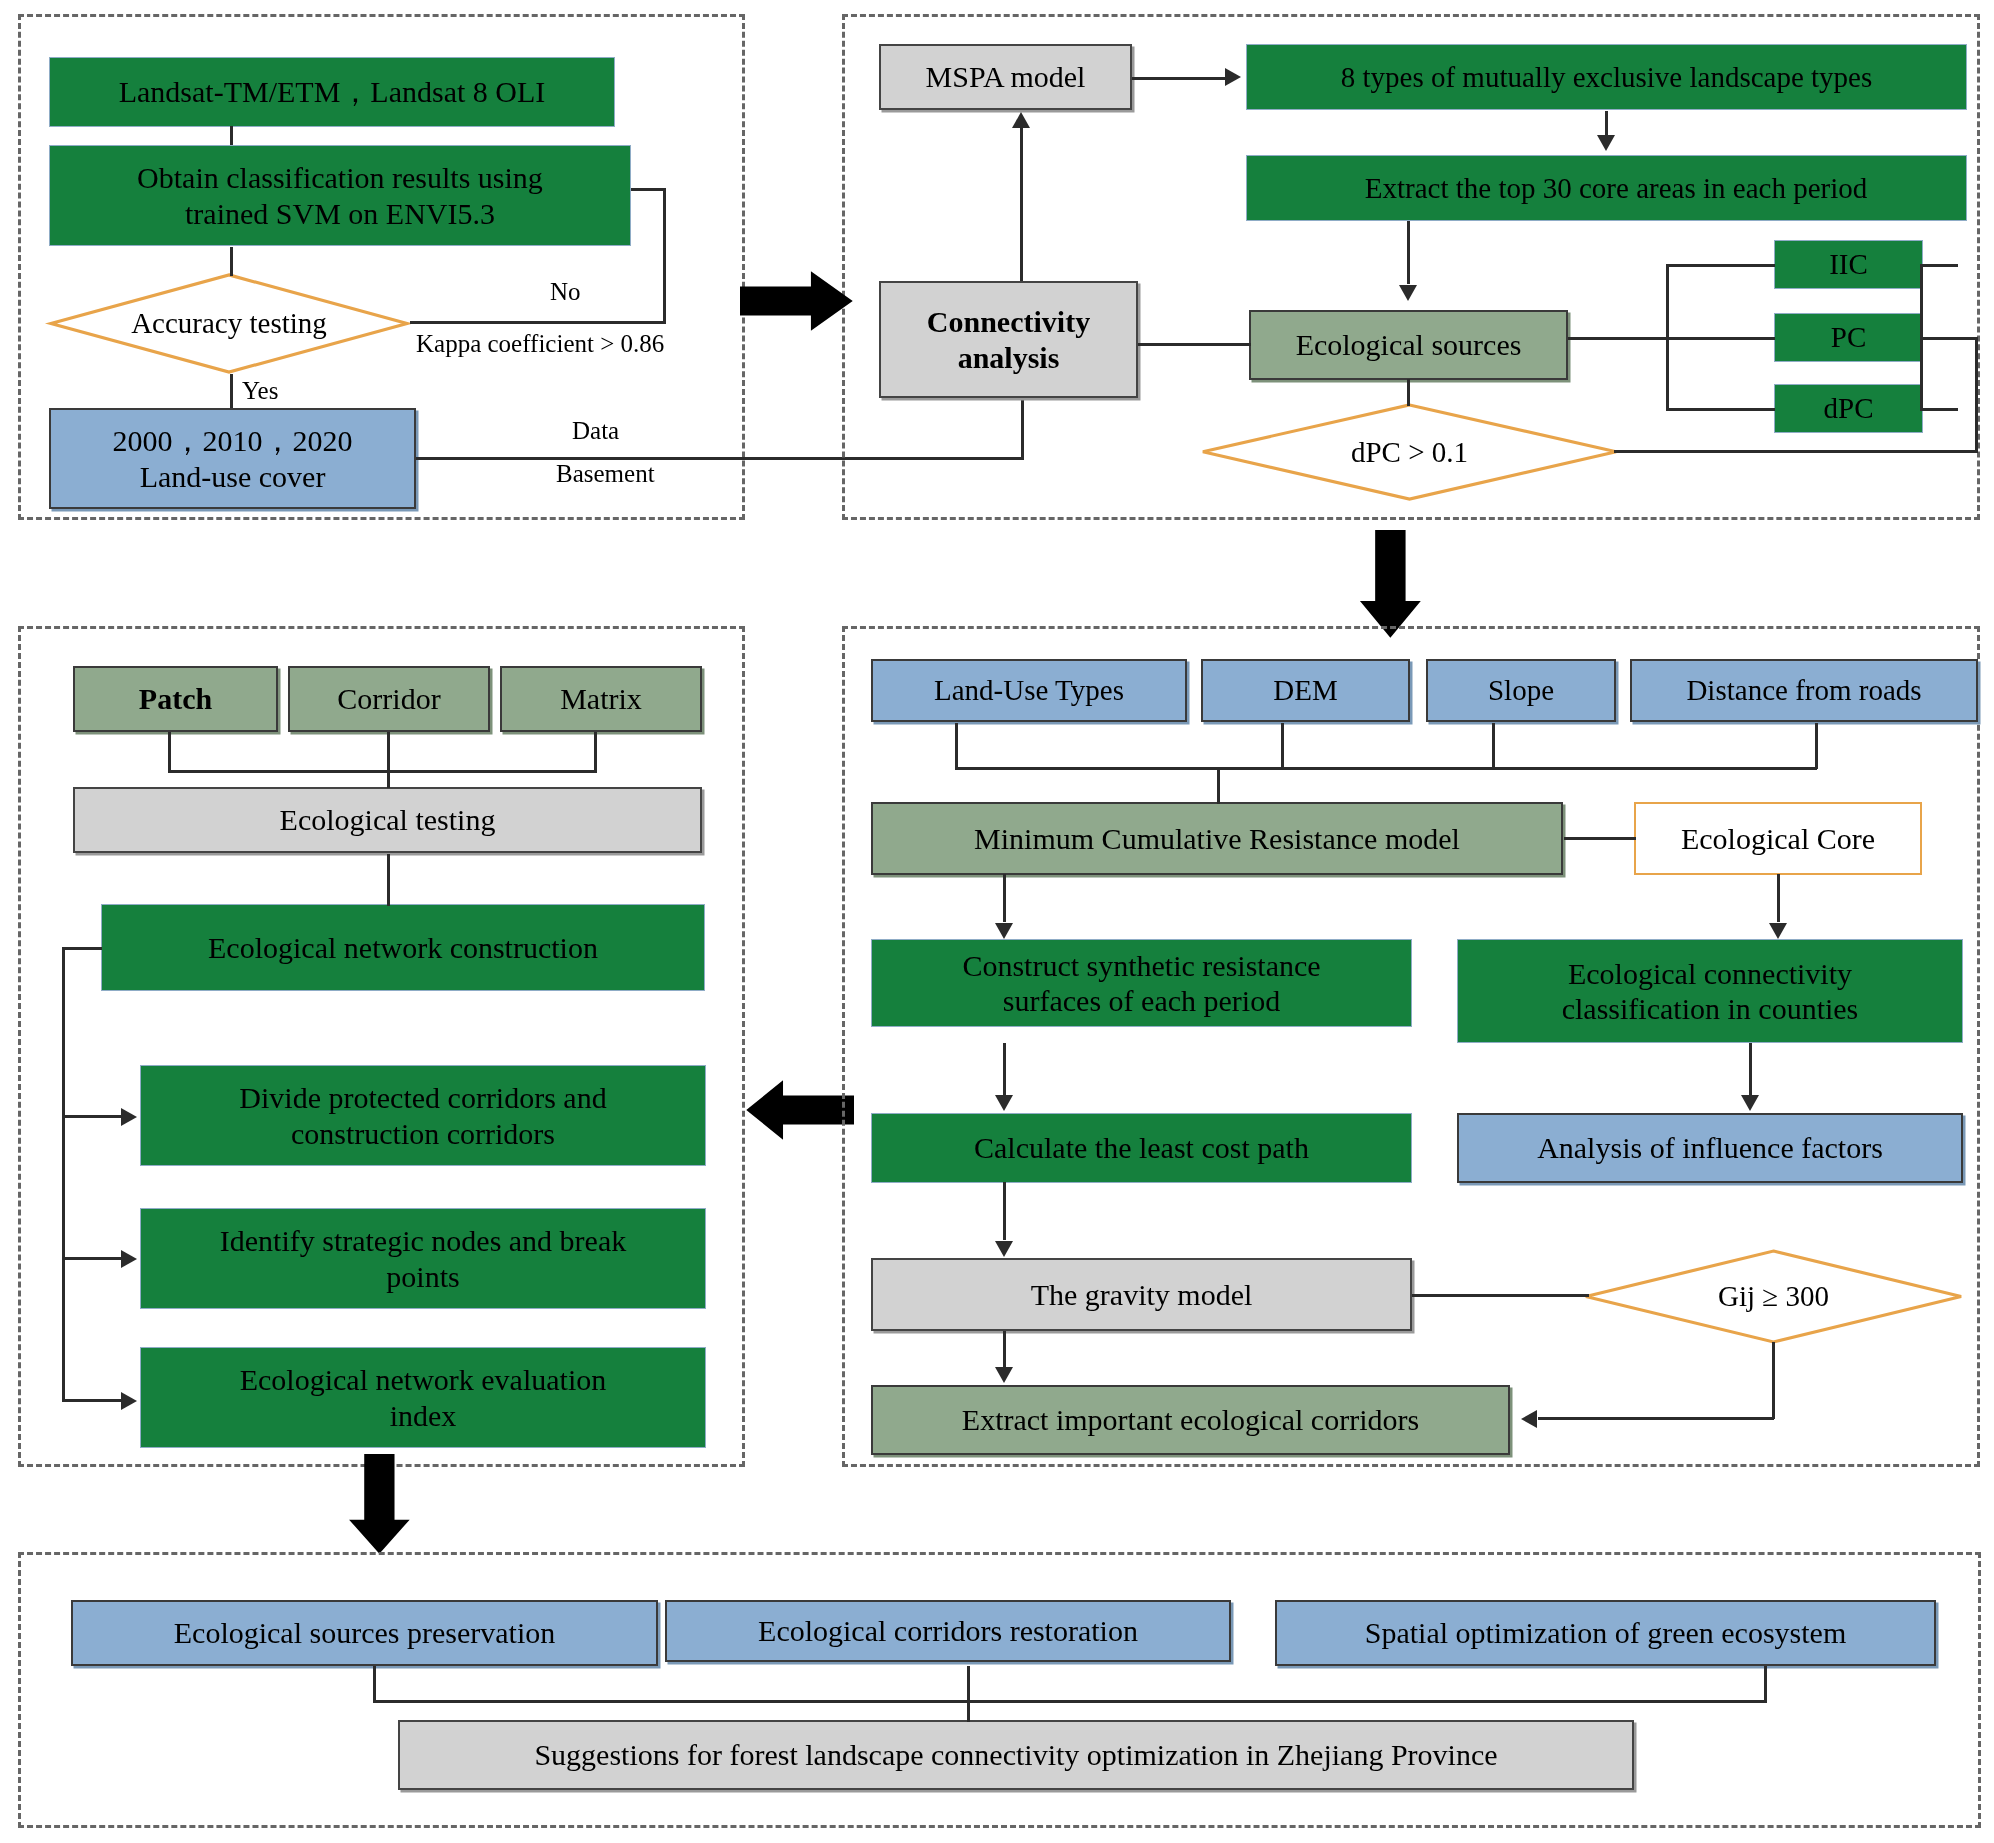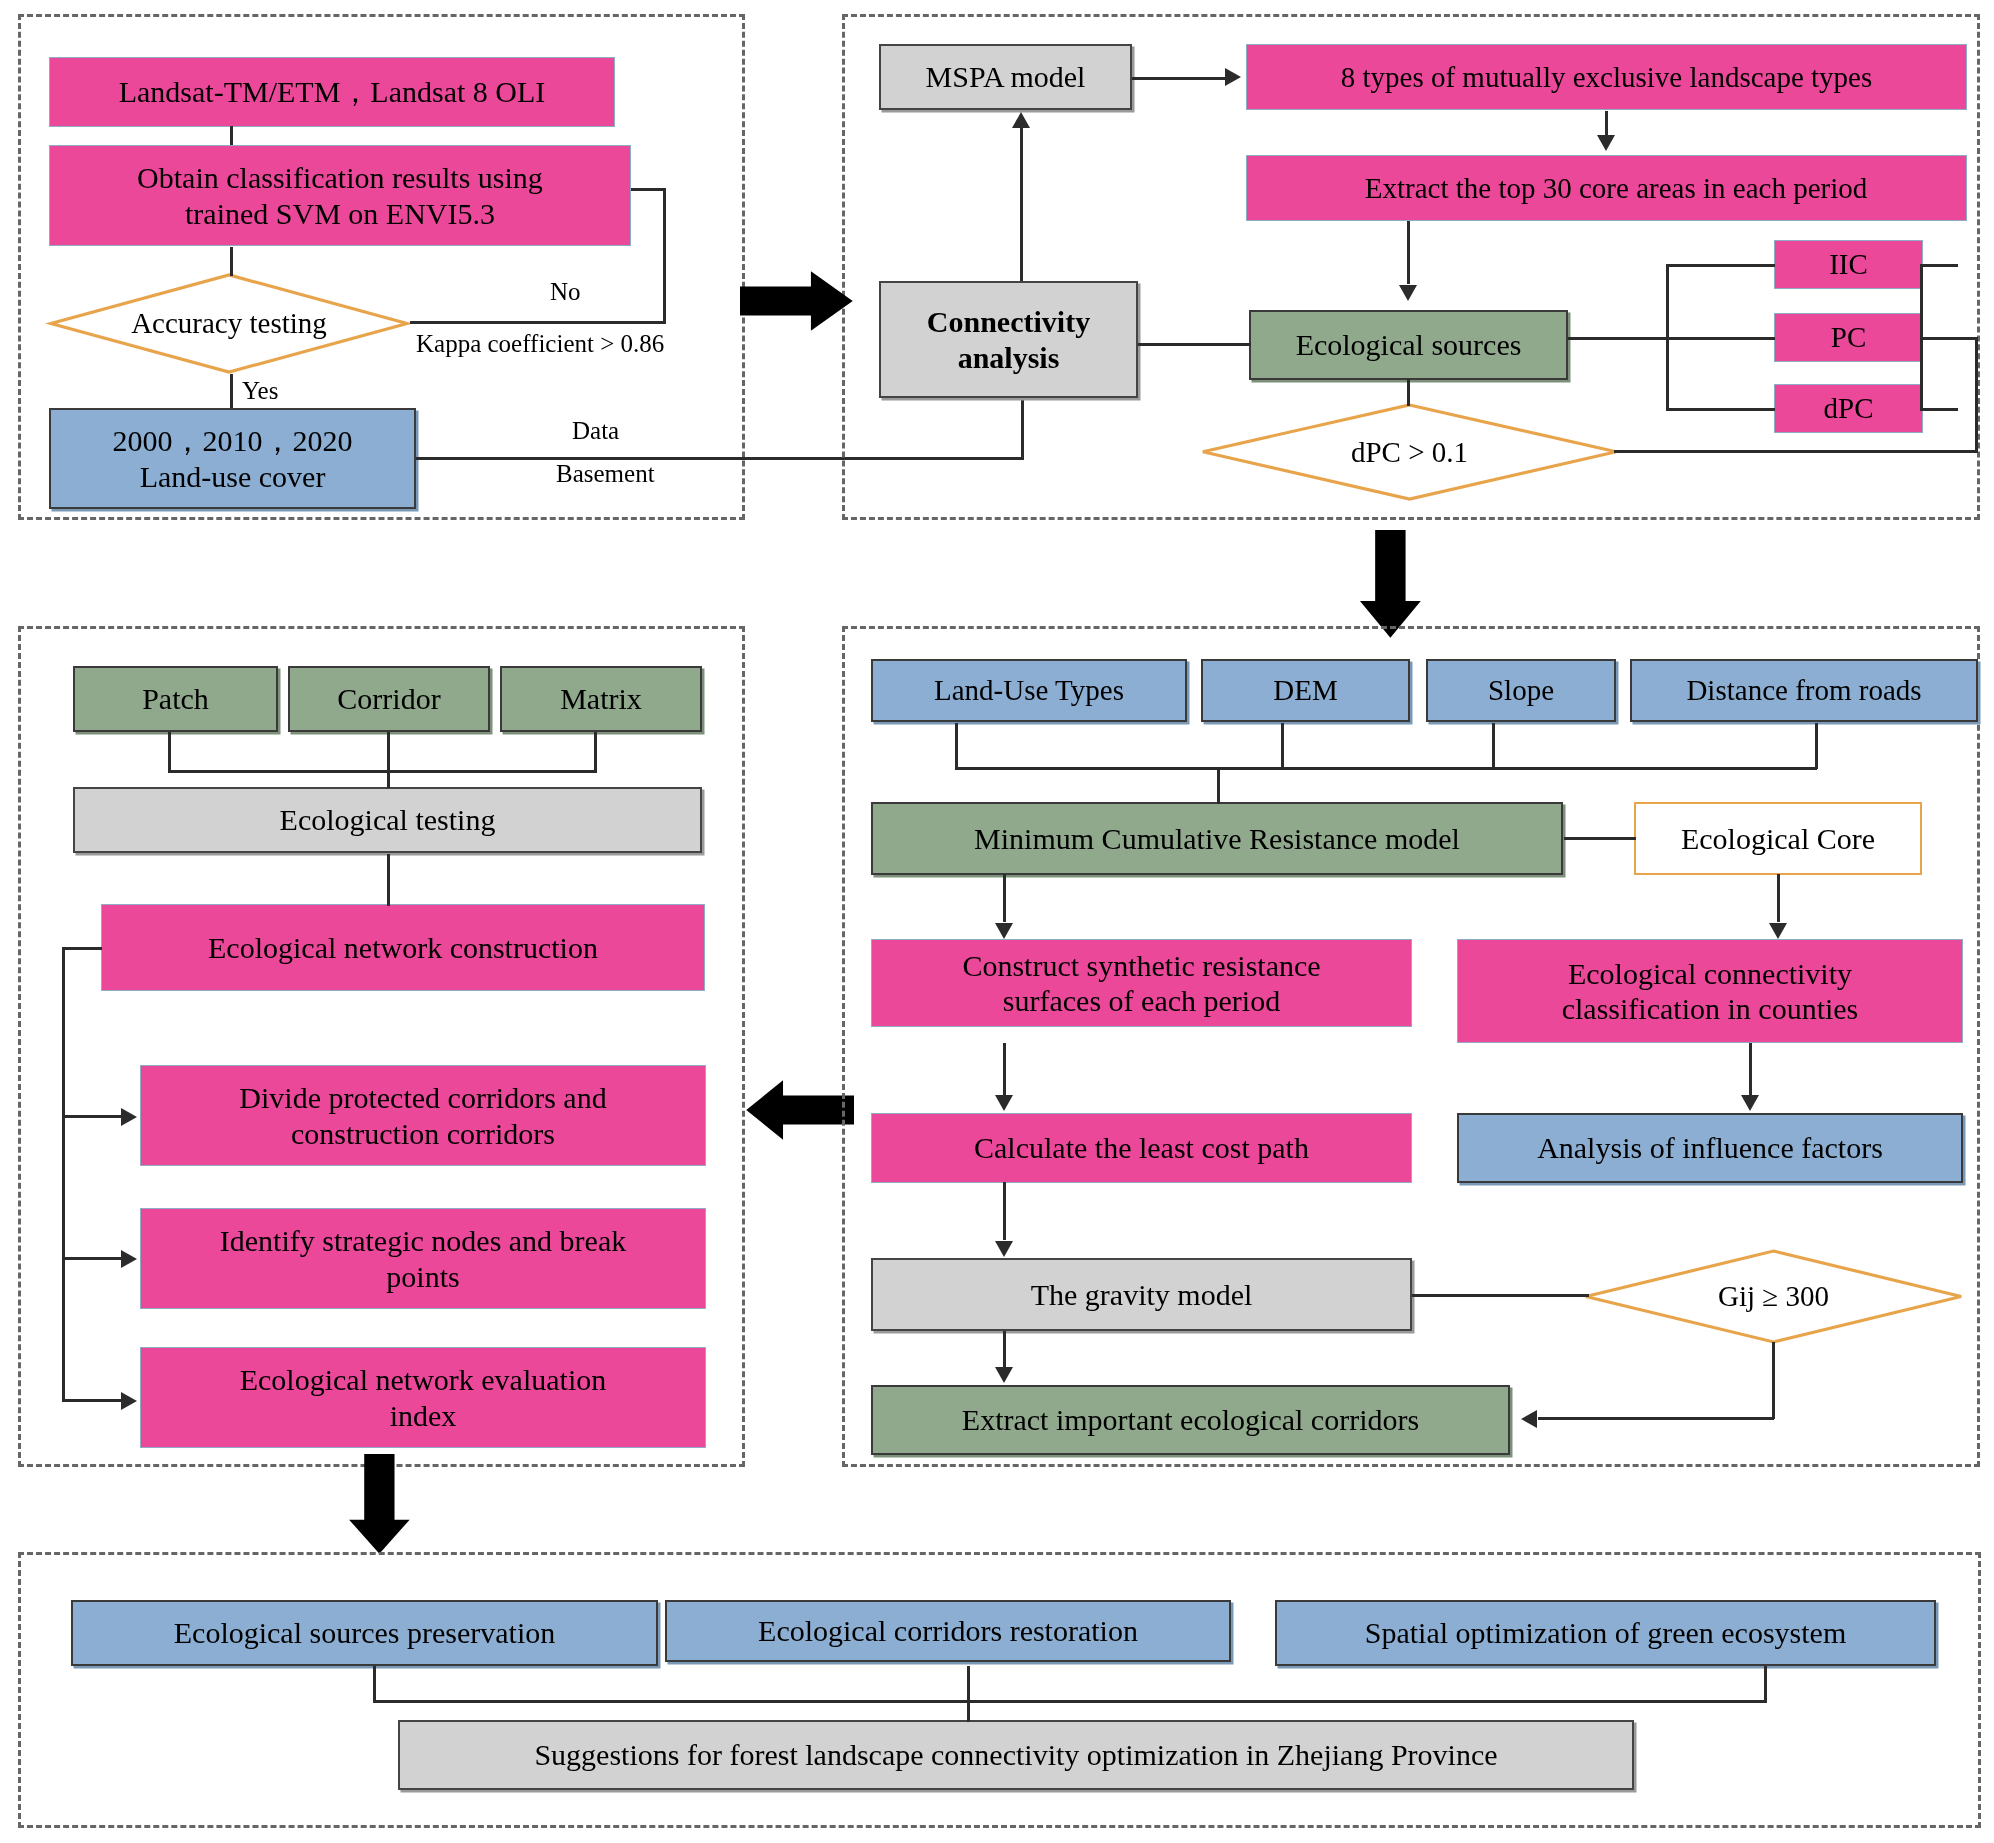--- a/index.html
+++ b/index.html
@@ -4,21 +4,21 @@
 <style>
   html,body{margin:0;padding:0;background:#fff;}
   body{font-family:"Liberation Serif","DejaVu Serif",serif;}
   #root{position:relative;width:1995px;height:1843px;background:#fff;overflow:hidden;}
 
   .panel{position:absolute;border:3.2px dashed #666;box-sizing:border-box;}
 
   .node{position:absolute;box-sizing:border-box;display:flex;align-items:center;
         justify-content:center;text-align:center;line-height:1.18;color:#000;
         font-size:28.5px;padding:1.3px 5px;}
-  .n-white{background:#ec4899;border:1.9px solid #8FACC6;}
+  .n-white{background:#15803d;border:1.9px solid #8FACC6;}
   .n-grey {background:#D2D2D2;border:2.5px solid #444;box-shadow:2.5px 2.5px 0 #9a9a9a;}
   .n-green{background:#90A98D;border:2.5px solid #3a3a3a;box-shadow:2.5px 2.5px 0 #7d917a;}
   .n-blue {background:#8BAED2;border:2.5px solid #3a3a3a;box-shadow:2.5px 2.5px 0 #7a99b7;}
   .n-orange{background:#fff;border:2.5px solid #E8A44A;}
 
   .diamond{position:absolute;}
   .diamond svg{display:block;overflow:visible;}
   .diamond .dlabel{position:absolute;left:0;top:0;width:100%;height:100%;
         display:flex;align-items:center;justify-content:center;font-size:28.5px;color:#000;}
 
@@ -137,21 +137,21 @@
   </div>
 
   <div class="bigarrow" style="left:1356px;top:530px;width:70px;height:109px;">
     <svg width="70" height="109" viewBox="0 0 110 172">
       <polygon points="30,0 78,0 78,112 102,112 54,170 6,112 30,112" fill="#000"></polygon>
     </svg>
   </div>
 
   <div class="panel" style="left:17.7px;top:626px;width:727px;height:841px;"></div>
 
-  <div class="node n-green" style="left:73px;top:666px;width:205px;height:66px;font-size:30px;">Patch</div>
+  <div class="node n-green" style="left:73px;top:666px;width:205px;height:66px;font-size:30px;font-weight:bold;">Patch</div>
   <div class="node n-green" style="left:288px;top:666px;width:202px;height:66px;font-size:30px;">Corridor</div>
   <div class="node n-green" style="left:500px;top:666px;width:202px;height:66px;font-size:30px;">Matrix</div>
 
   <div class="node n-grey" style="left:73px;top:787px;width:629px;height:66px;font-size:30px;">Ecological testing</div>
 
   <div class="node n-white" style="left:101px;top:904px;width:604px;height:87px;font-size:30px;">Ecological network construction</div>
 
   <div class="node n-white" style="left:140px;top:1065px;width:566px;height:101px;font-size:30px;white-space:pre-line;">Divide protected corridors and
 construction corridors</div>
 

